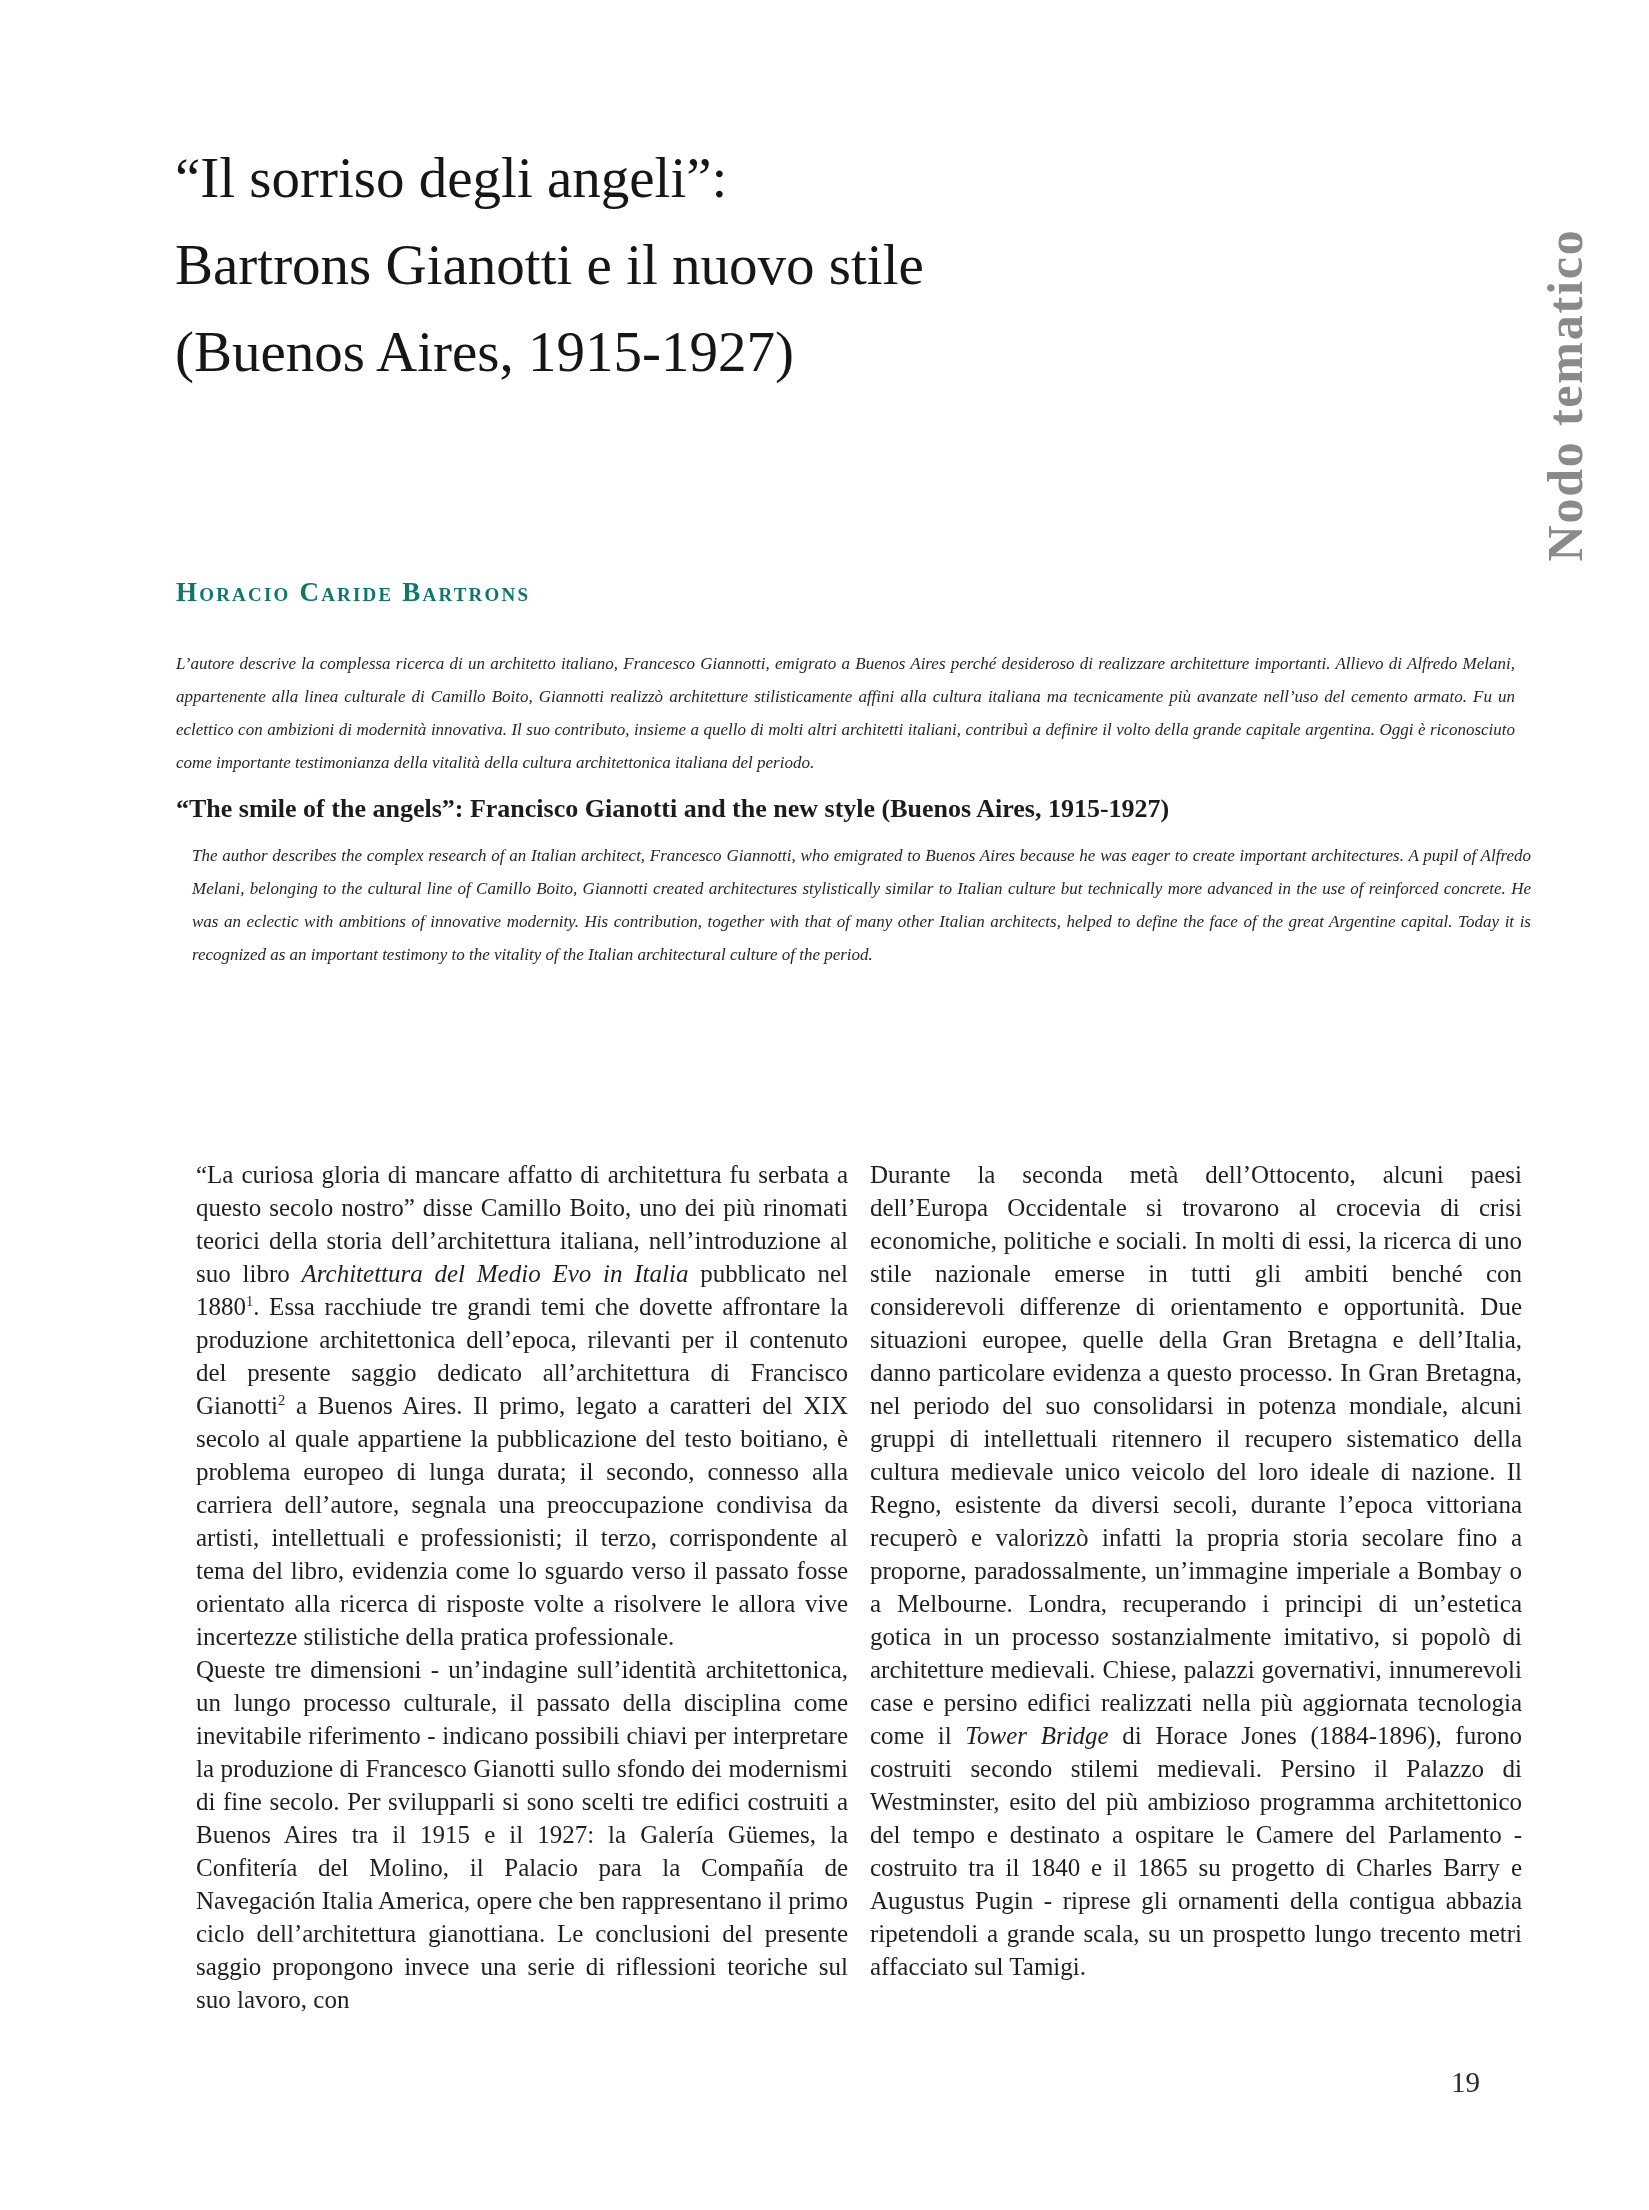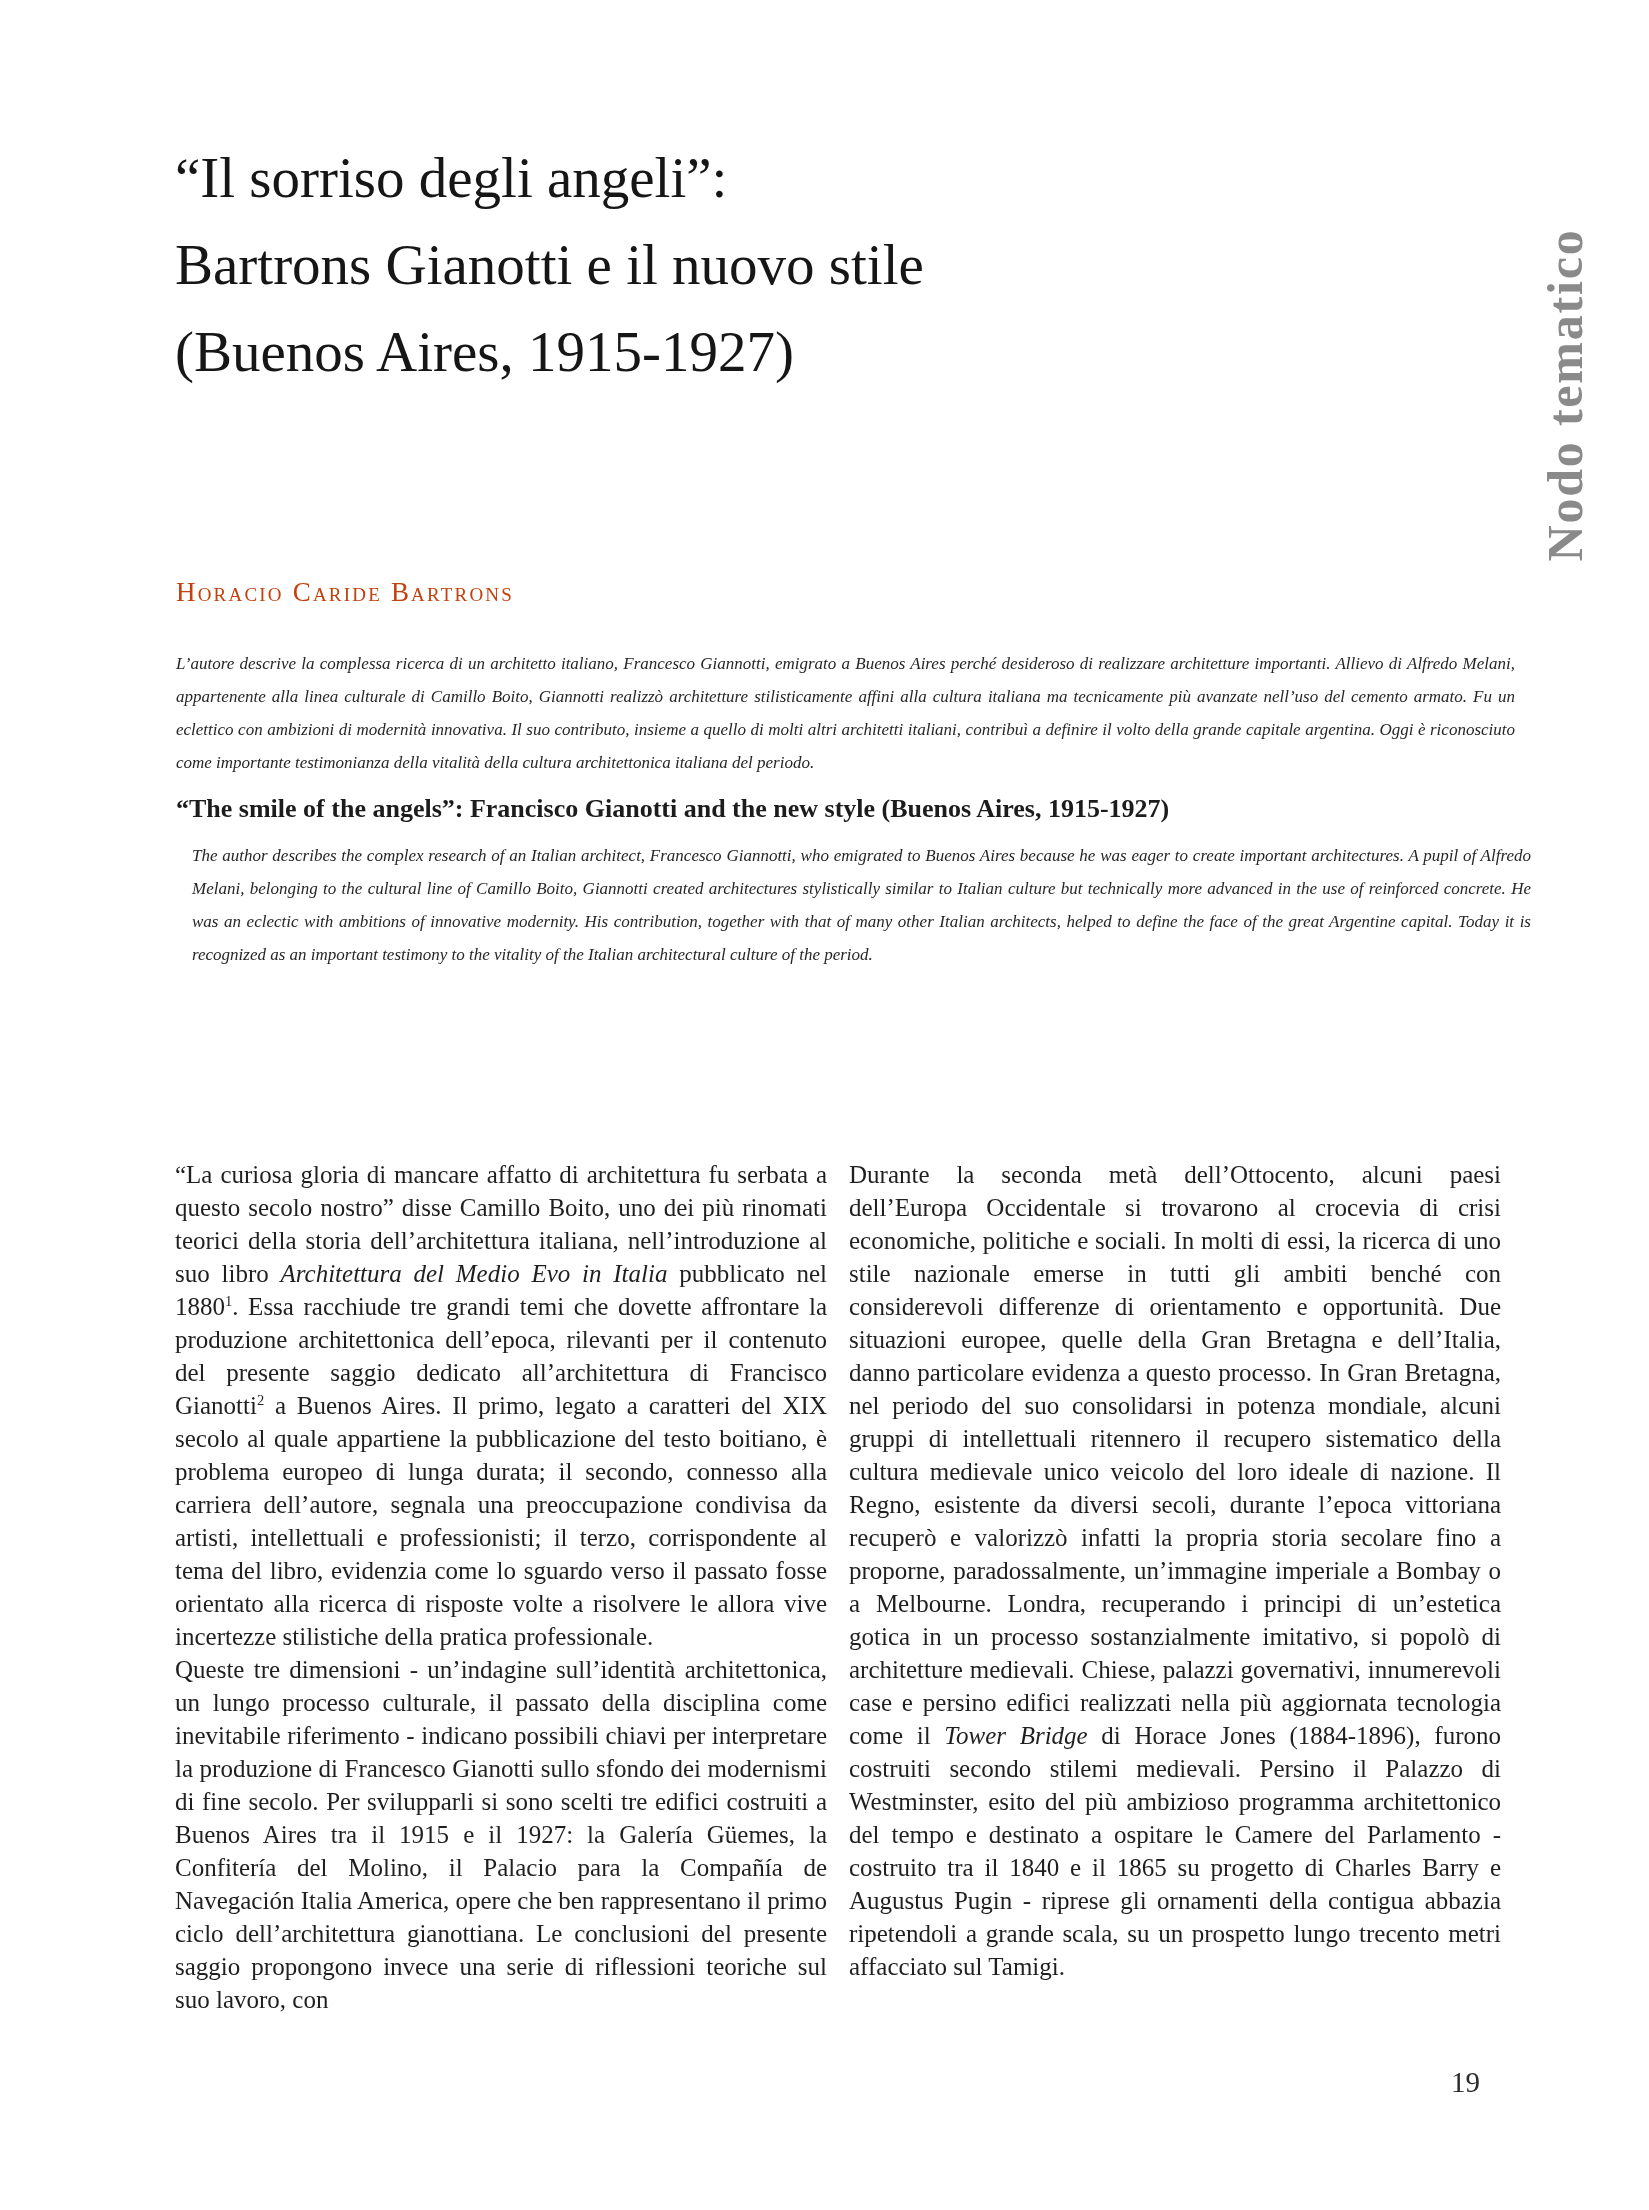--- a/index.html
+++ b/index.html
@@ -38,21 +38,22 @@
     color: #8a8a8a;
     letter-spacing: 1.8px;
     white-space: nowrap;
   }
   .author {
     position: absolute;
     left: 176px; top: 577px;
     font-size: 27px;
     font-variant: small-caps;
     letter-spacing: 2.2px;
-    color: #c2410c;
+    color: #0f766e;
+    font-weight: bold;
   }
   .abstract {
     position: absolute;
     left: 176px;
     width: 1339px;
     font-size: 17px;
     line-height: 33px;
     font-style: italic;
     text-align: justify;
     color: #262626;
@@ -69,20 +70,21 @@
     margin: 0;
   }
   .col {
     position: absolute;
     top: 1158px;
     width: 652px;
     font-size: 25px;
     line-height: 33px;
     text-align: justify;
     color: #1f1f1f;
+    margin-left: 21px;
   }
   .col p { margin: 0; padding: 0; }
   .col.left  { left: 175px; }
   .col.right { left: 849px; }
   .col i { font-style: italic; }
   sup {
     font-size: 0.58em;
     line-height: 0;
     vertical-align: super;
   }

